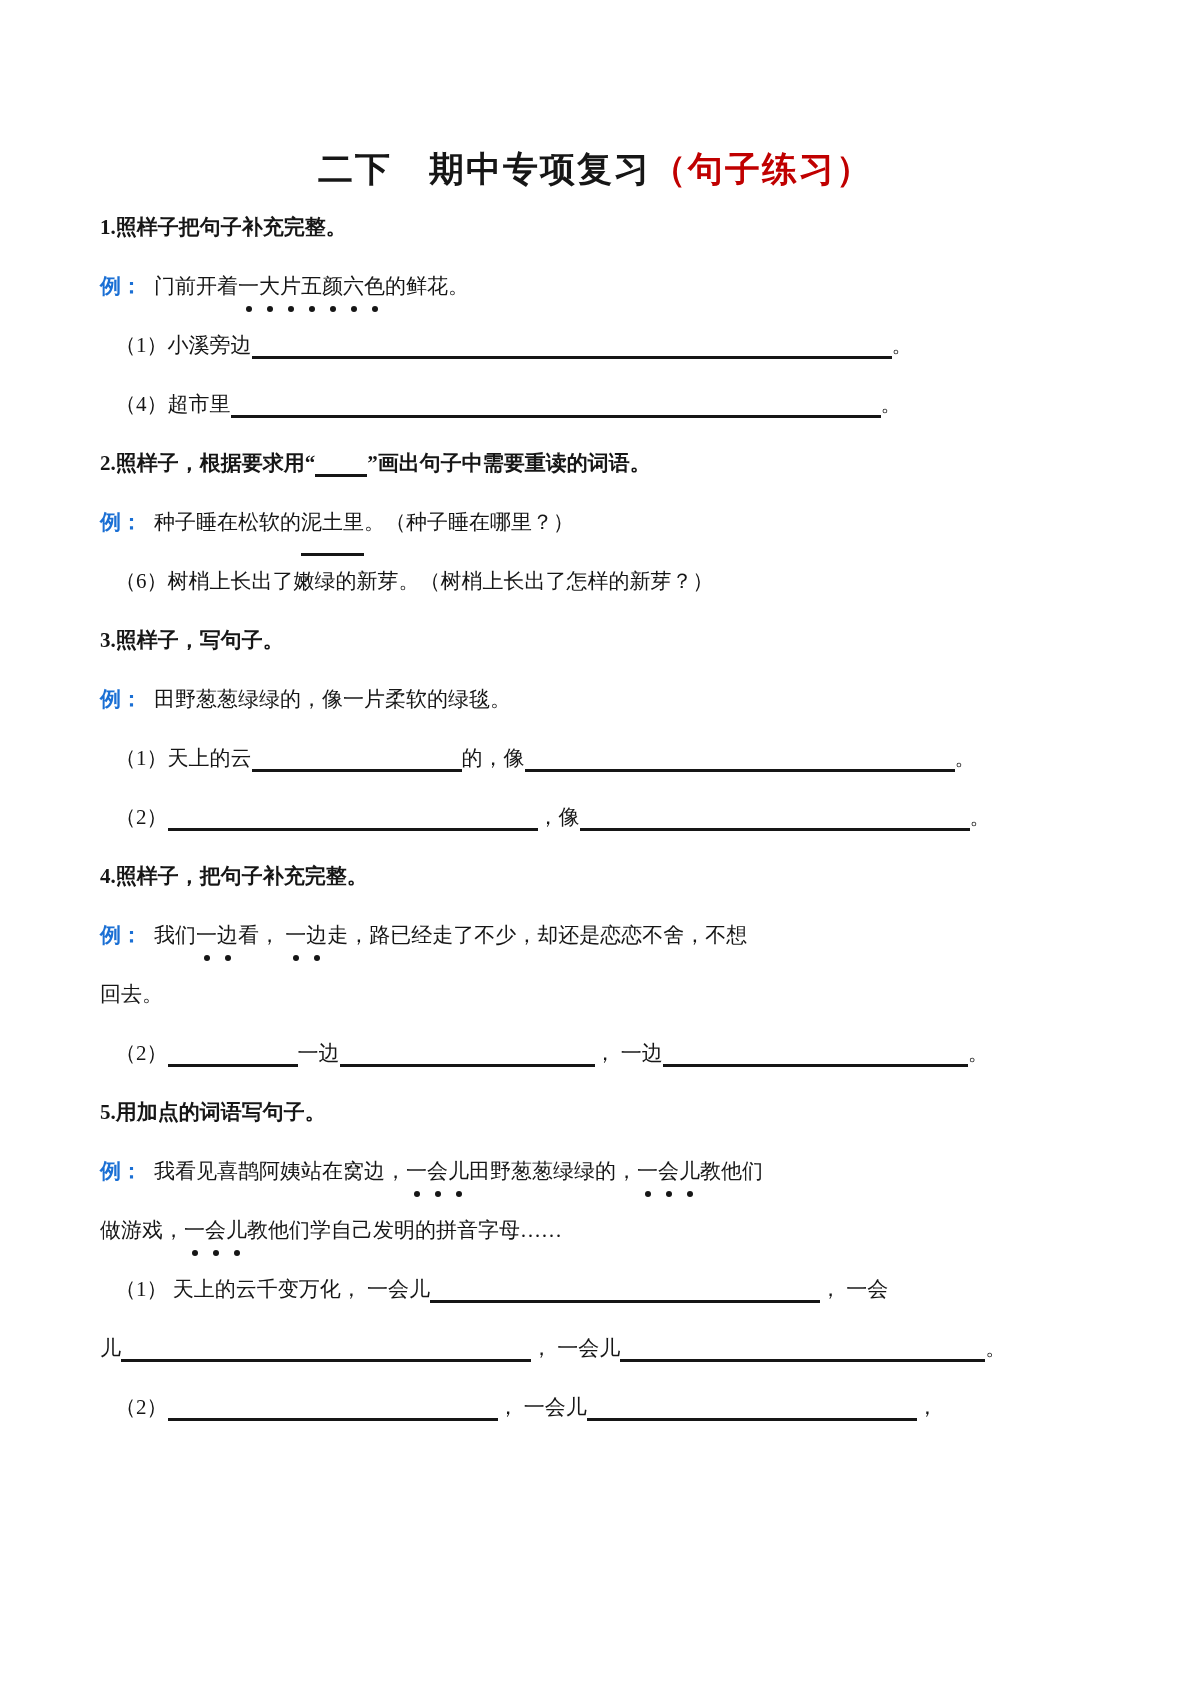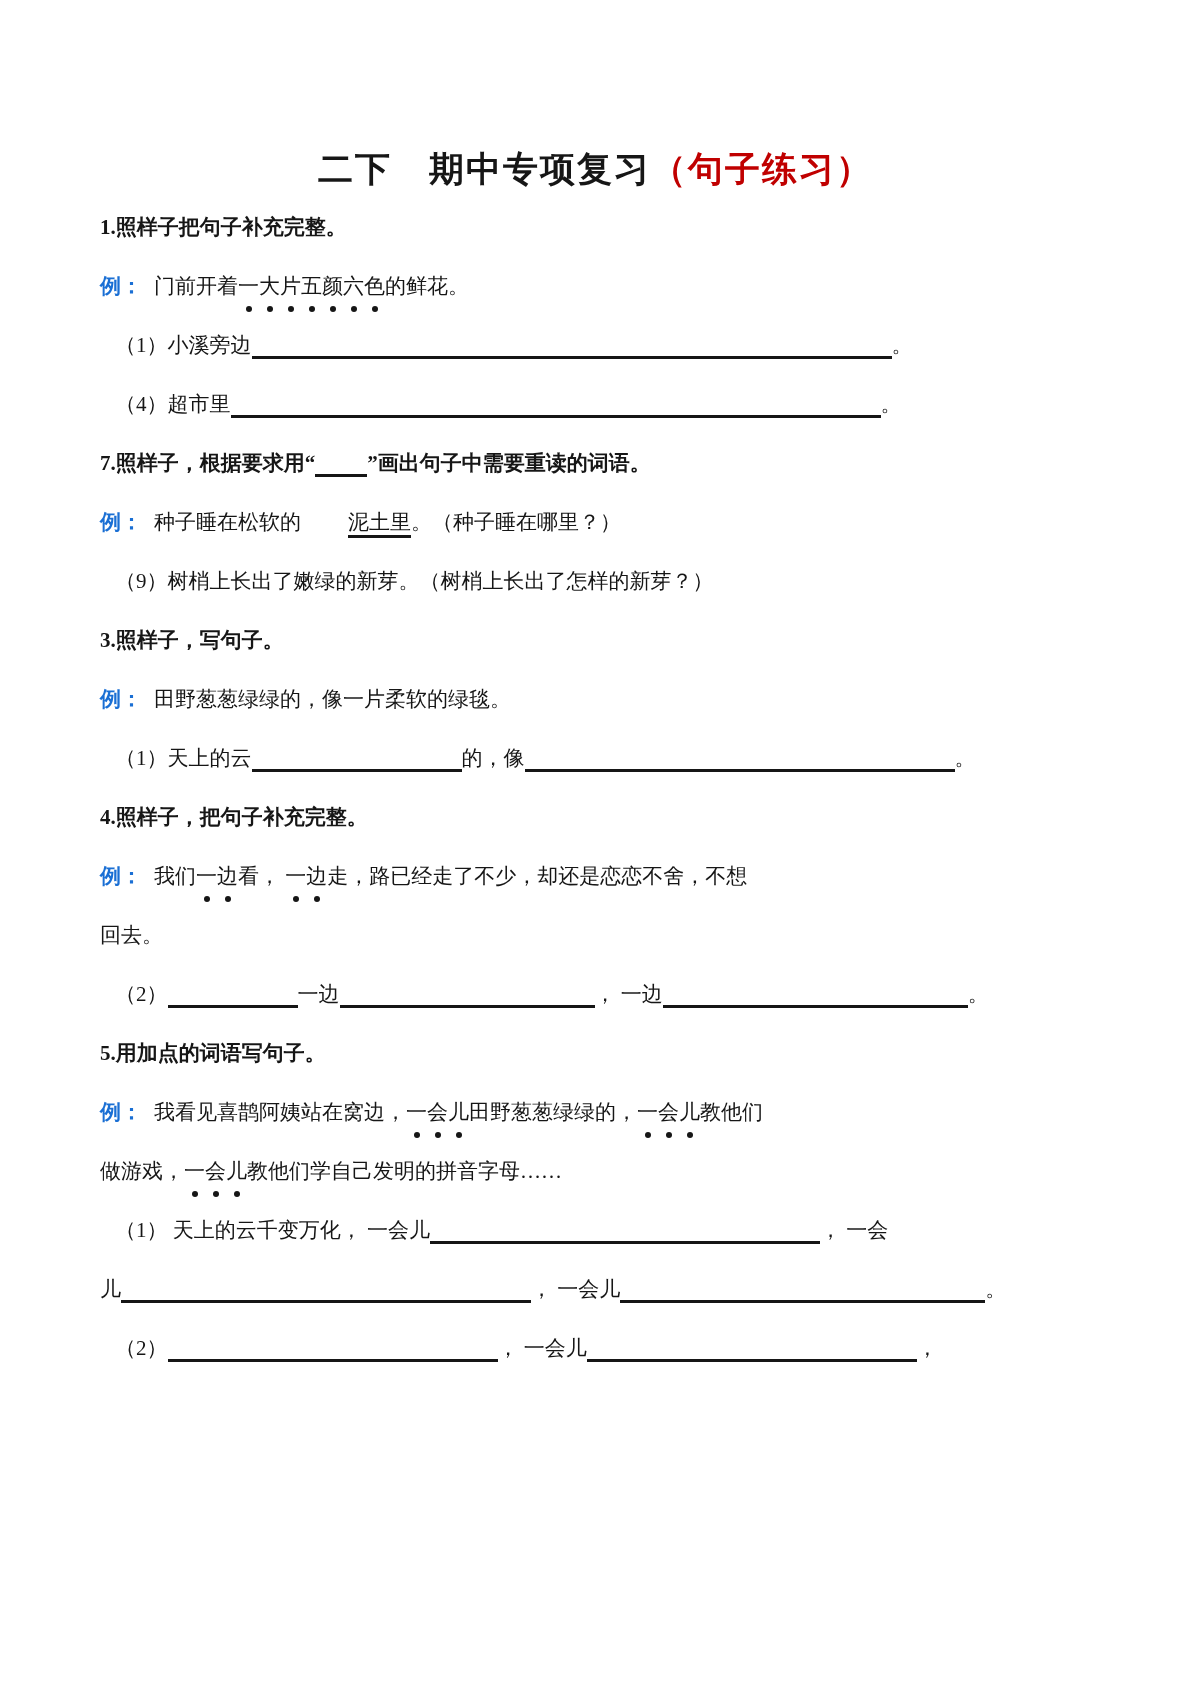--- a/index.html
+++ b/index.html
@@ -48,22 +48,21 @@
   }
   .seg-t { color: inherit; }
   .seg-red { color: var(--red); }
   .seg-label {
     color: var(--blue);
     font-weight: bold;
     padding-right: 12px;
   }
   .seg-ul {
     border-bottom: 3px solid currentColor;
-    padding-bottom: 1px;
-    margin-left: 47px;
+    padding-bottom: 19px;
   }
   .seg-blank {
     display: inline-block;
     height: 2px;
     border-bottom: 3px solid currentColor;
     vertical-align: -7px;
   }
   .seg-em { color: inherit; }
   .emch {
     position: relative;
@@ -82,26 +81,27 @@
 </style>
 </head>
 <body>
 
 <div class="page" id="worksheet">
     <div class="line title"><span class="seg-t">二下　期中专项复习</span><span class="seg-red">（句子练习）</span></div>
     <div class="line heading"><span class="seg-t">1.照样子把句子补充完整。</span></div>
     <div class="line example"><span class="seg-label">例：</span><span class="seg-t">门前开着</span><span class="seg-em"><span class="emch">一</span><span class="emch">大</span><span class="emch">片</span><span class="emch">五</span><span class="emch">颜</span><span class="emch">六</span><span class="emch">色</span></span><span class="seg-t">的鲜花。</span></div>
     <div class="line item"><span class="seg-t">（1）小溪旁边</span><span class="seg-blank" style="width: 640px;"></span><span class="seg-t">。</span></div>
     <div class="line item"><span class="seg-t">（4）超市里</span><span class="seg-blank" style="width: 650px;"></span><span class="seg-t">。</span></div>
-    <div class="line heading"><span class="seg-t">7.照样子，根据要求用“</span><span class="seg-blank" style="width: 52px;"></span><span class="seg-t">”画出句子中需要重读的词语。</span></div>
+    <div class="line heading"><span class="seg-t">2.照样子，根据要求用“</span><span class="seg-blank" style="width: 52px;"></span><span class="seg-t">”画出句子中需要重读的词语。</span></div>
     <div class="line example"><span class="seg-label">例：</span><span class="seg-t">种子睡在松软的</span><span class="seg-ul">泥土里</span><span class="seg-t">。（种子睡在哪里？）</span></div>
-    <div class="line item"><span class="seg-t">（9）树梢上长出了嫩绿的新芽。（树梢上长出了怎样的新芽？）</span></div>
+    <div class="line item"><span class="seg-t">（6）树梢上长出了嫩绿的新芽。（树梢上长出了怎样的新芽？）</span></div>
     <div class="line heading"><span class="seg-t">3.照样子，写句子。</span></div>
     <div class="line example"><span class="seg-label">例：</span><span class="seg-t">田野葱葱绿绿的，像一片柔软的绿毯。</span></div>
     <div class="line item"><span class="seg-t">（1）天上的云</span><span class="seg-blank" style="width: 210px;"></span><span class="seg-t">的，像</span><span class="seg-blank" style="width: 430px;"></span><span class="seg-t">。</span></div>
+    <div class="line item"><span class="seg-t">（2）</span><span class="seg-blank" style="width: 370px;"></span><span class="seg-t">，像</span><span class="seg-blank" style="width: 390px;"></span><span class="seg-t">。</span></div>
     <div class="line heading"><span class="seg-t">4.照样子，把句子补充完整。</span></div>
     <div class="line example"><span class="seg-label">例：</span><span class="seg-t">我们</span><span class="seg-em"><span class="emch">一</span><span class="emch">边</span></span><span class="seg-t">看， </span><span class="seg-em"><span class="emch">一</span><span class="emch">边</span></span><span class="seg-t">走，路已经走了不少，却还是恋恋不舍，不想</span></div>
     <div class="line continuation"><span class="seg-t">回去。</span></div>
     <div class="line item"><span class="seg-t">（2）</span><span class="seg-blank" style="width: 130px;"></span><span class="seg-t">一边</span><span class="seg-blank" style="width: 255px;"></span><span class="seg-t">， 一边</span><span class="seg-blank" style="width: 305px;"></span><span class="seg-t">。</span></div>
     <div class="line heading"><span class="seg-t">5.用加点的词语写句子。</span></div>
     <div class="line example"><span class="seg-label">例：</span><span class="seg-t">我看见喜鹊阿姨站在窝边，</span><span class="seg-em"><span class="emch">一</span><span class="emch">会</span><span class="emch">儿</span></span><span class="seg-t">田野葱葱绿绿的，</span><span class="seg-em"><span class="emch">一</span><span class="emch">会</span><span class="emch">儿</span></span><span class="seg-t">教他们</span></div>
     <div class="line continuation"><span class="seg-t">做游戏，</span><span class="seg-em"><span class="emch">一</span><span class="emch">会</span><span class="emch">儿</span></span><span class="seg-t">教他们学自己发明的拼音字母……</span></div>
     <div class="line item"><span class="seg-t">（1） 天上的云千变万化， 一会儿</span><span class="seg-blank" style="width: 390px;"></span><span class="seg-t">， 一会</span></div>
     <div class="line continuation"><span class="seg-t">儿</span><span class="seg-blank" style="width: 410px;"></span><span class="seg-t">， 一会儿</span><span class="seg-blank" style="width: 365px;"></span><span class="seg-t">。</span></div>
     <div class="line item"><span class="seg-t">（2）</span><span class="seg-blank" style="width: 330px;"></span><span class="seg-t">， 一会儿</span><span class="seg-blank" style="width: 330px;"></span><span class="seg-t">，</span></div>

